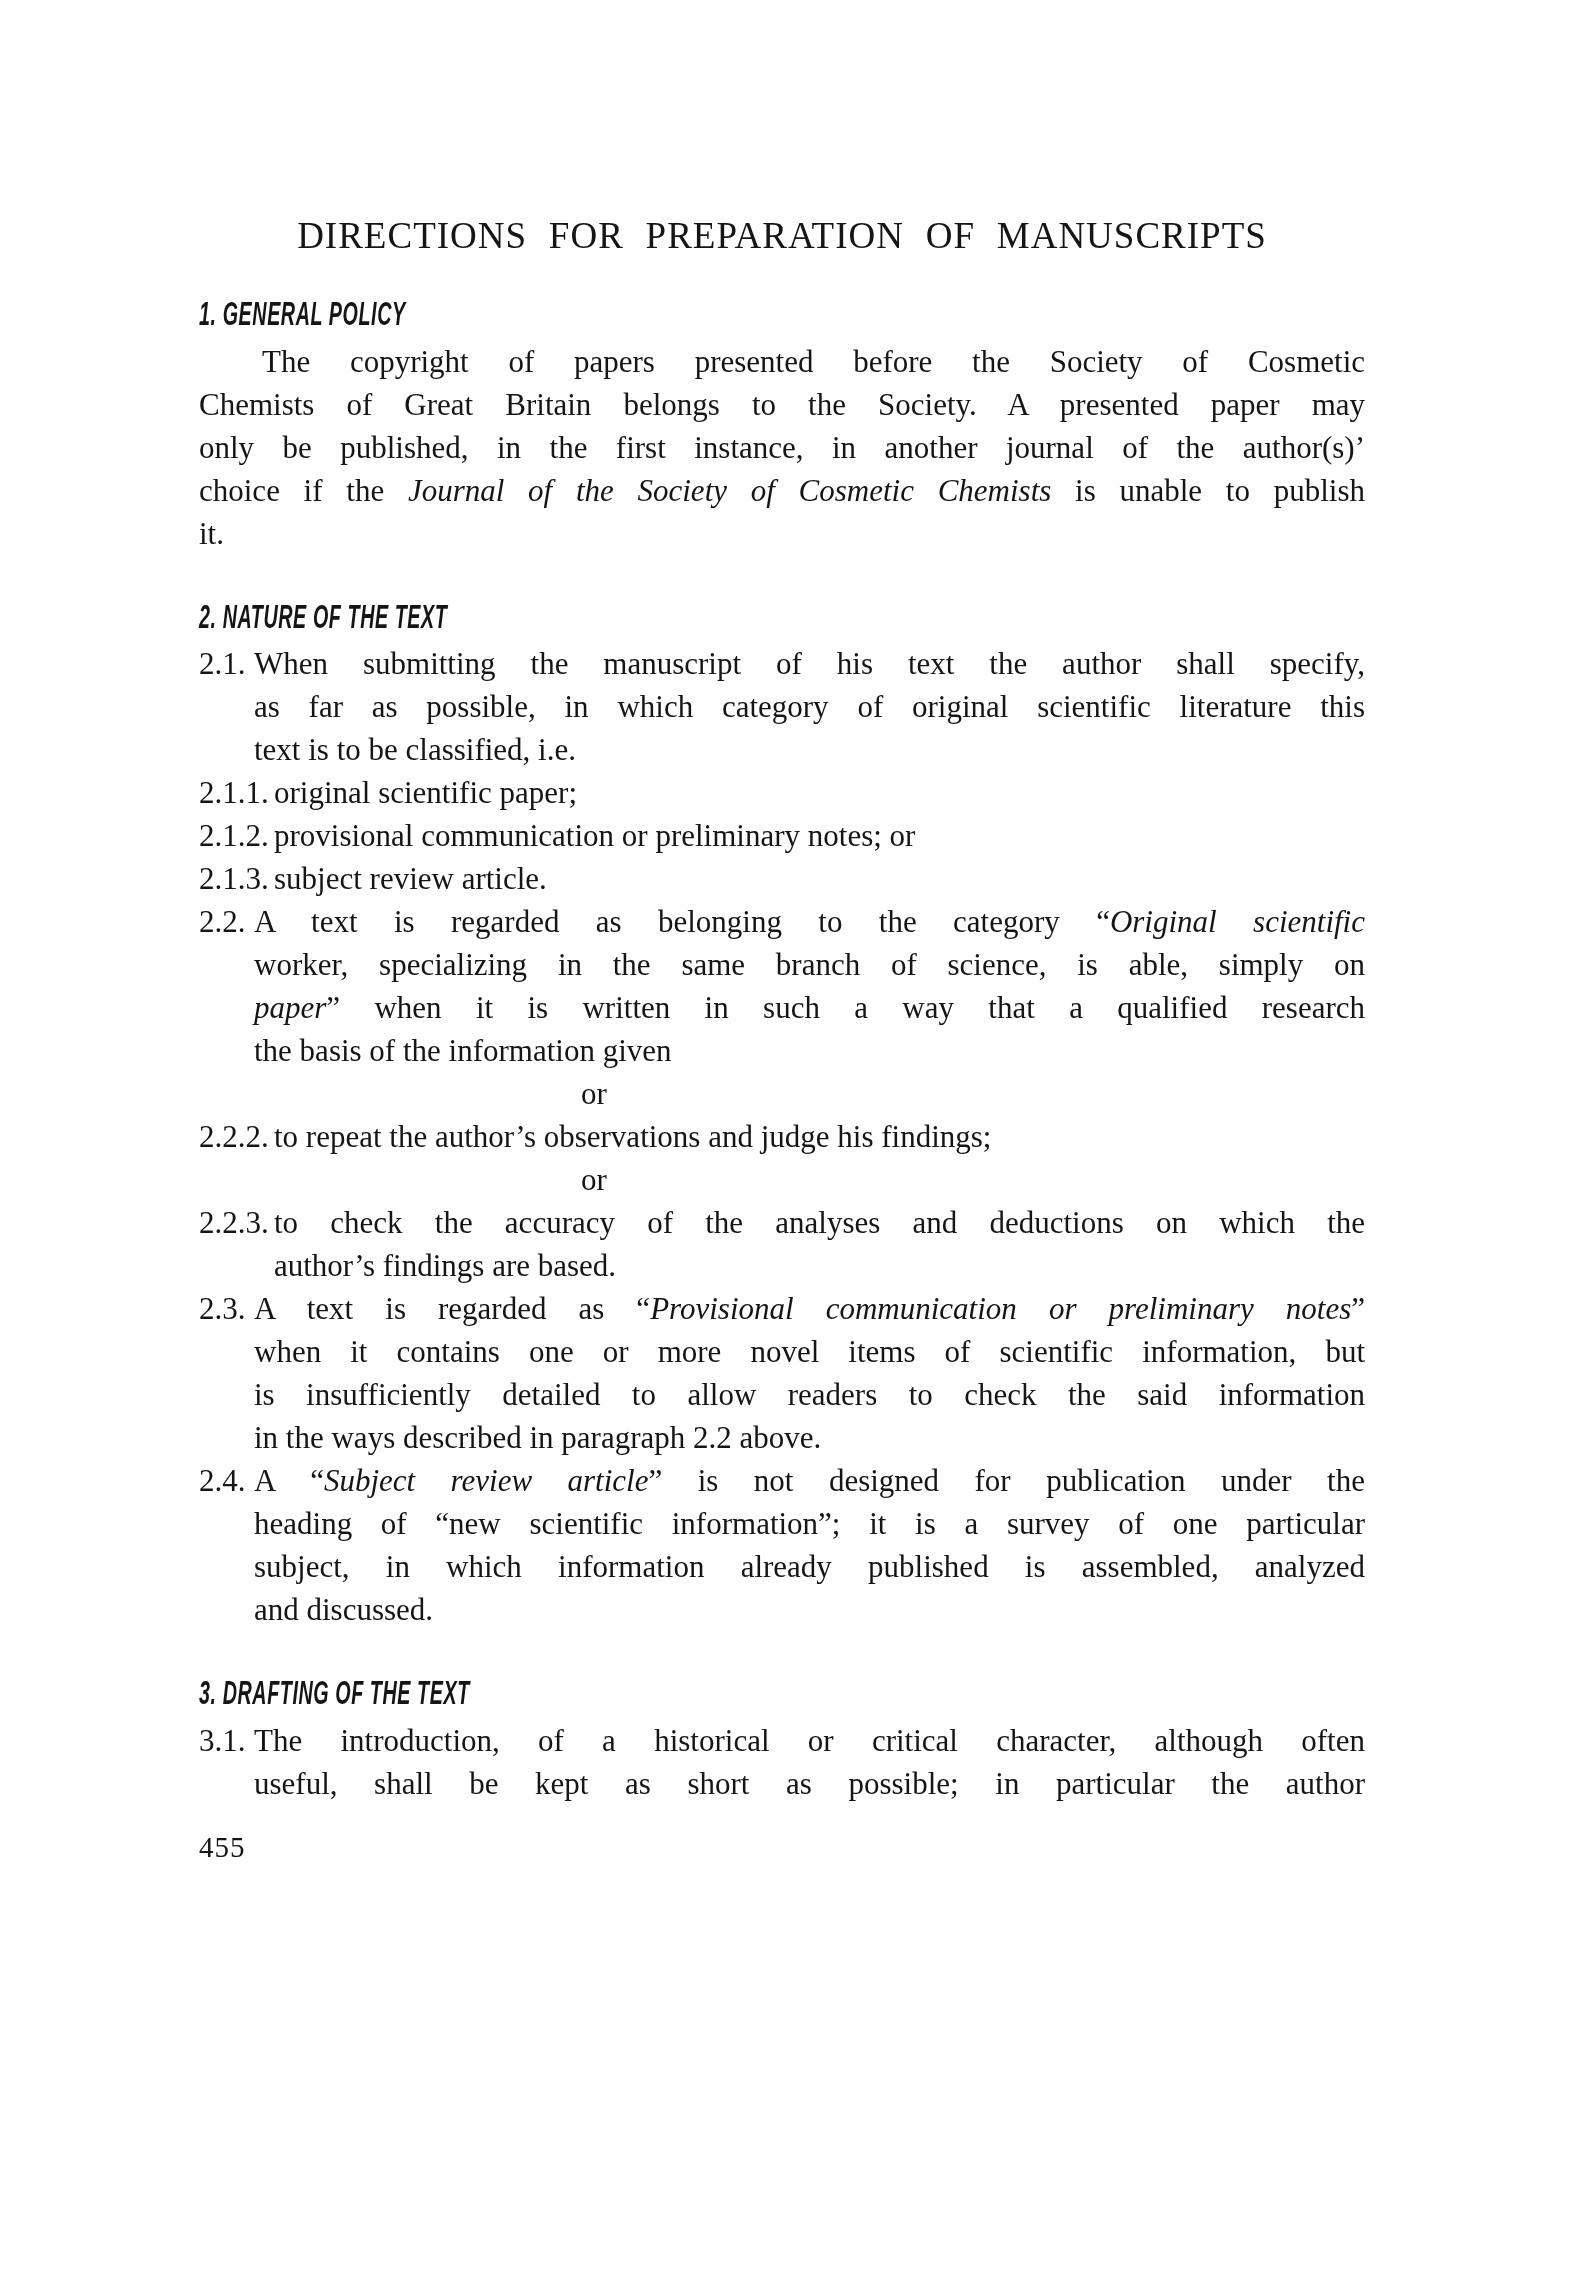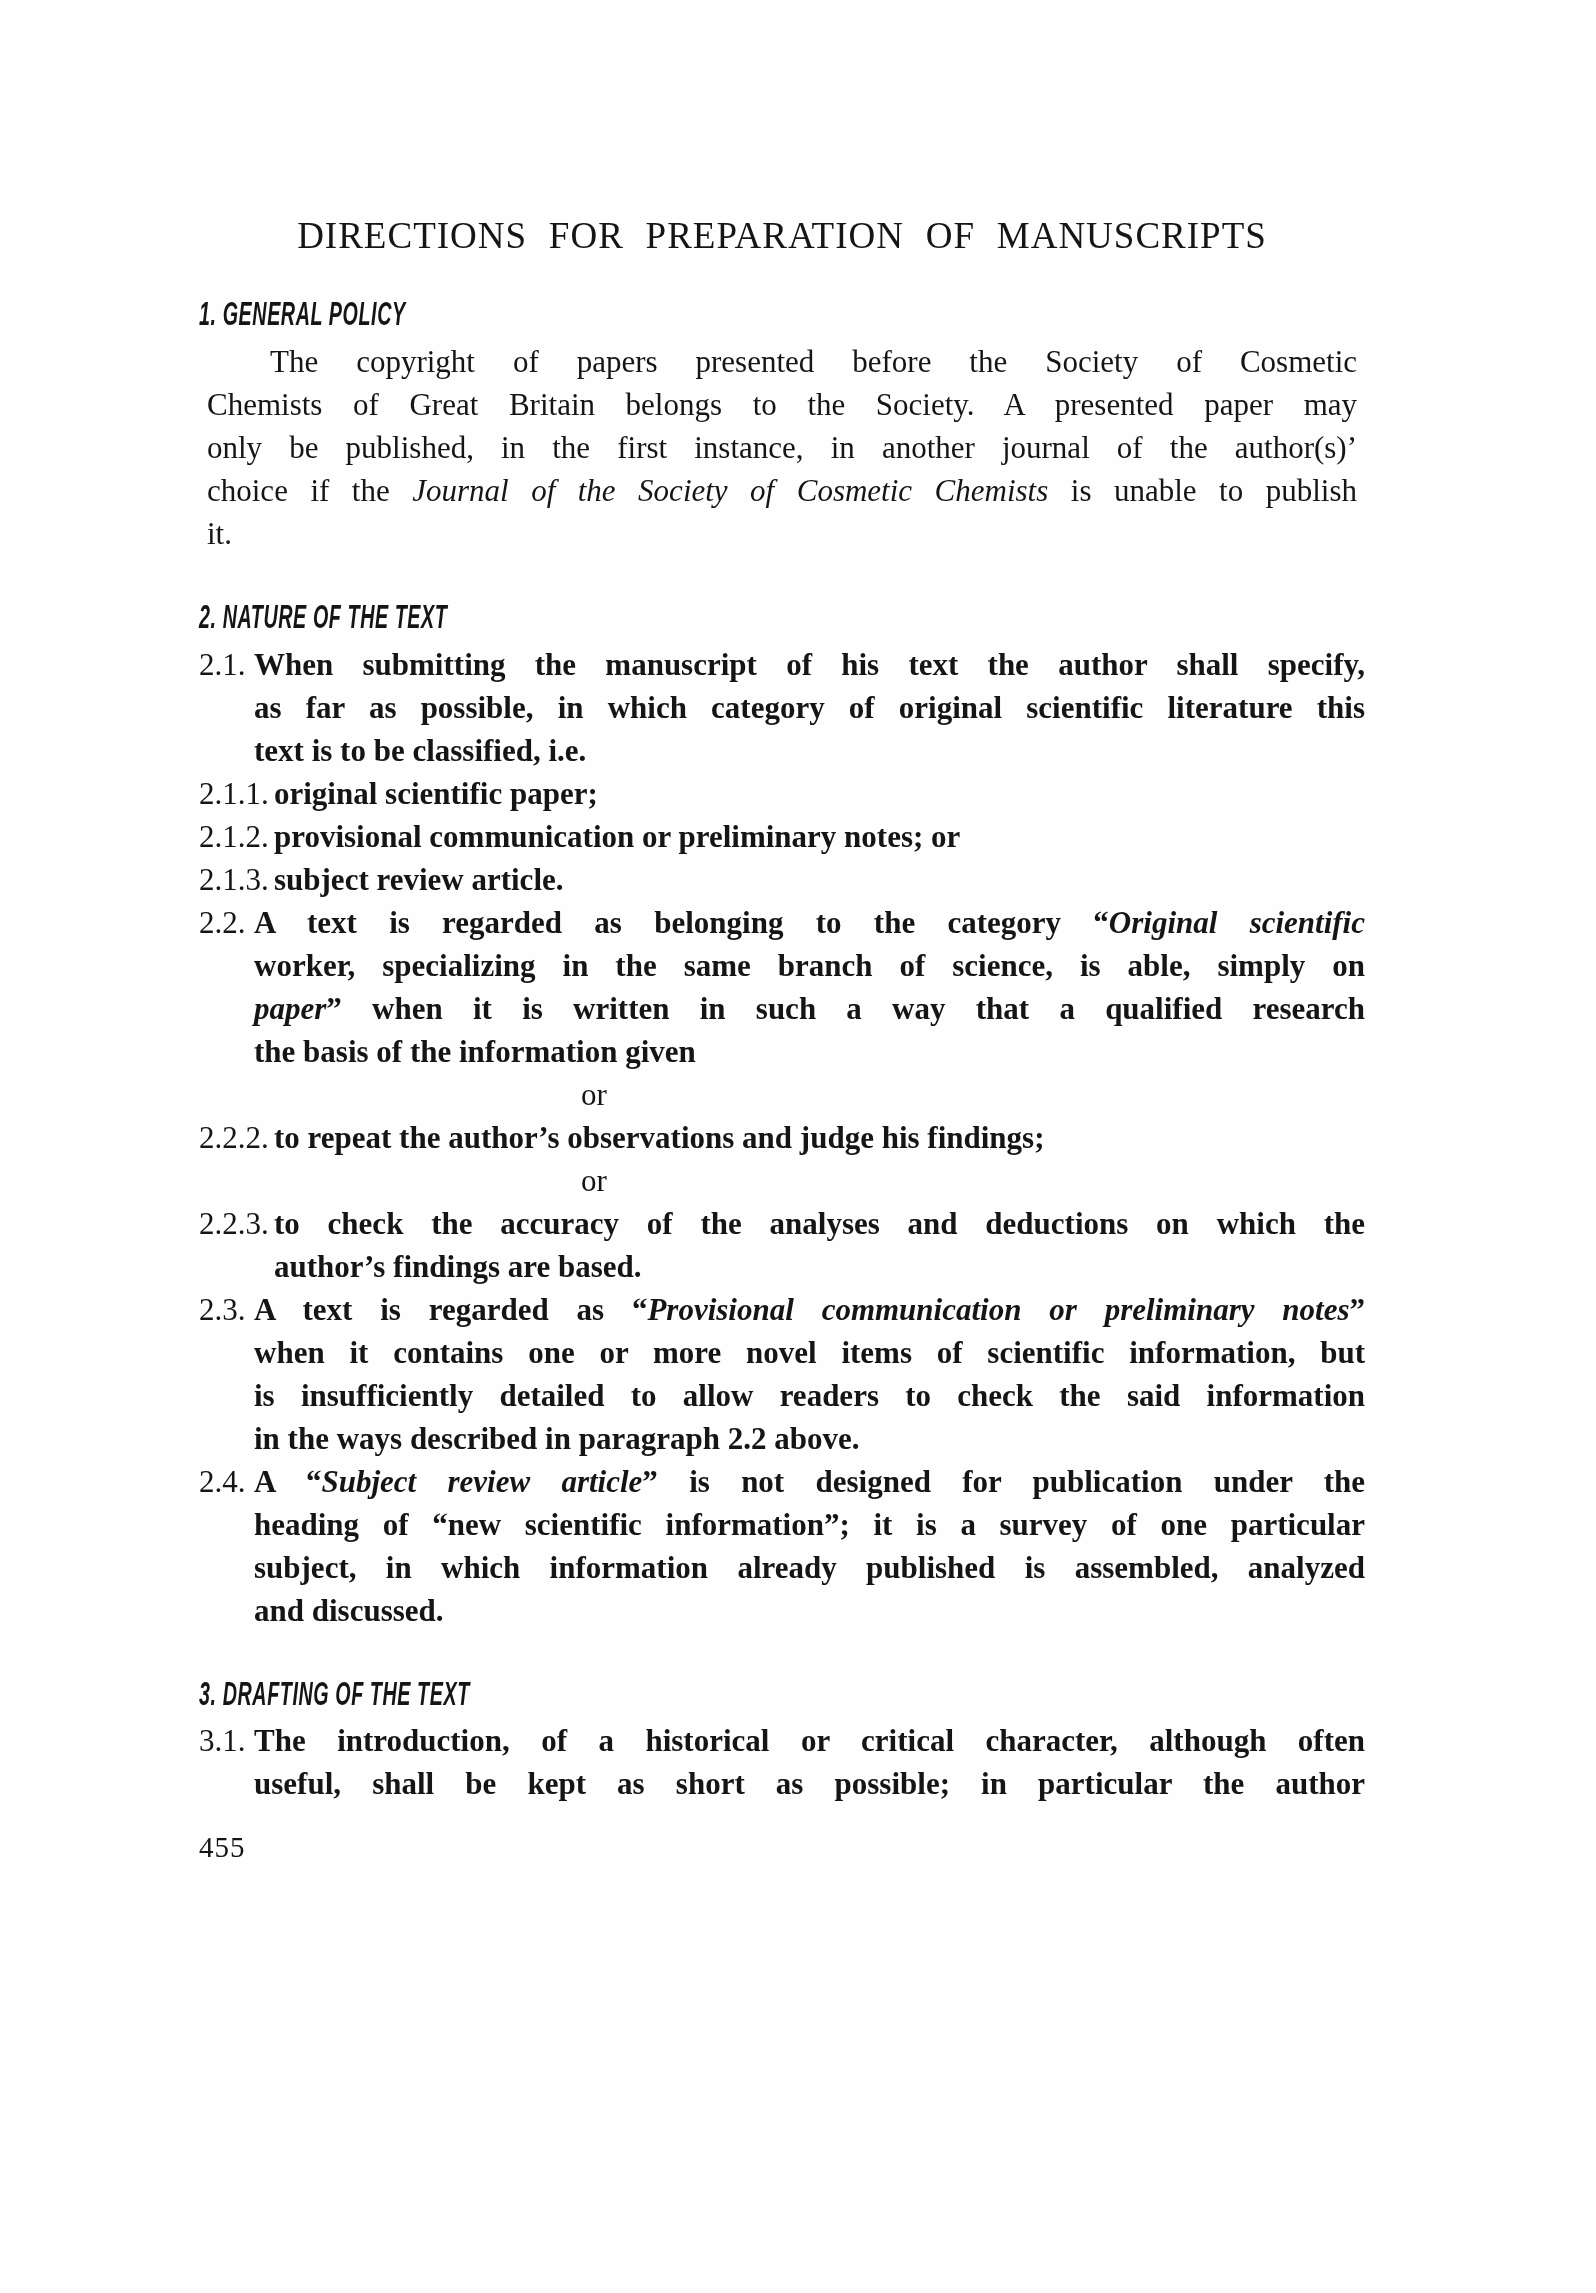--- a/index.html
+++ b/index.html
@@ -11,28 +11,28 @@
   .doc-title{
     font-size:37px;line-height:46px;text-align:center;
     letter-spacing:1px;word-spacing:11.5px;white-space:nowrap;
   }
   .sec-heading{
     font-family:"Liberation Sans",sans-serif;font-weight:bold;font-style:italic;
     font-size:34px;line-height:38px;letter-spacing:1px;margin:42px 0 7.7px;
     transform:scaleX(.58);transform-origin:left center;white-space:nowrap;
   }
   .sec-heading.first{margin-top:35px;}
-  .para{margin:8px;}
+  .para{margin:0;}
   .line{height:43px;line-height:43px;}
   .j{text-align:justify;text-align-last:justify;}
   .ind{padding-left:63px;}
   .item{display:flex;}
   .label{flex:0 0 55px;height:43px;line-height:43px;}
   .label.wide{flex:0 0 75px;}
-  .itext{flex:1;min-width:0;font-weight:bold;}
+  .itext{flex:1;min-width:0;}
   .or-line{height:43px;line-height:43px;padding-left:382px;}
   .page-number{margin-top:21px;height:43px;line-height:43px;text-align:left;font-size:29px;letter-spacing:1px;}
   i{font-style:italic;}
 </style>
 </head>
 <body>
 
 <div class="page">
   <div class="doc-title">DIRECTIONS FOR PREPARATION OF MANUSCRIPTS</div>
   <div id="doc-body">

